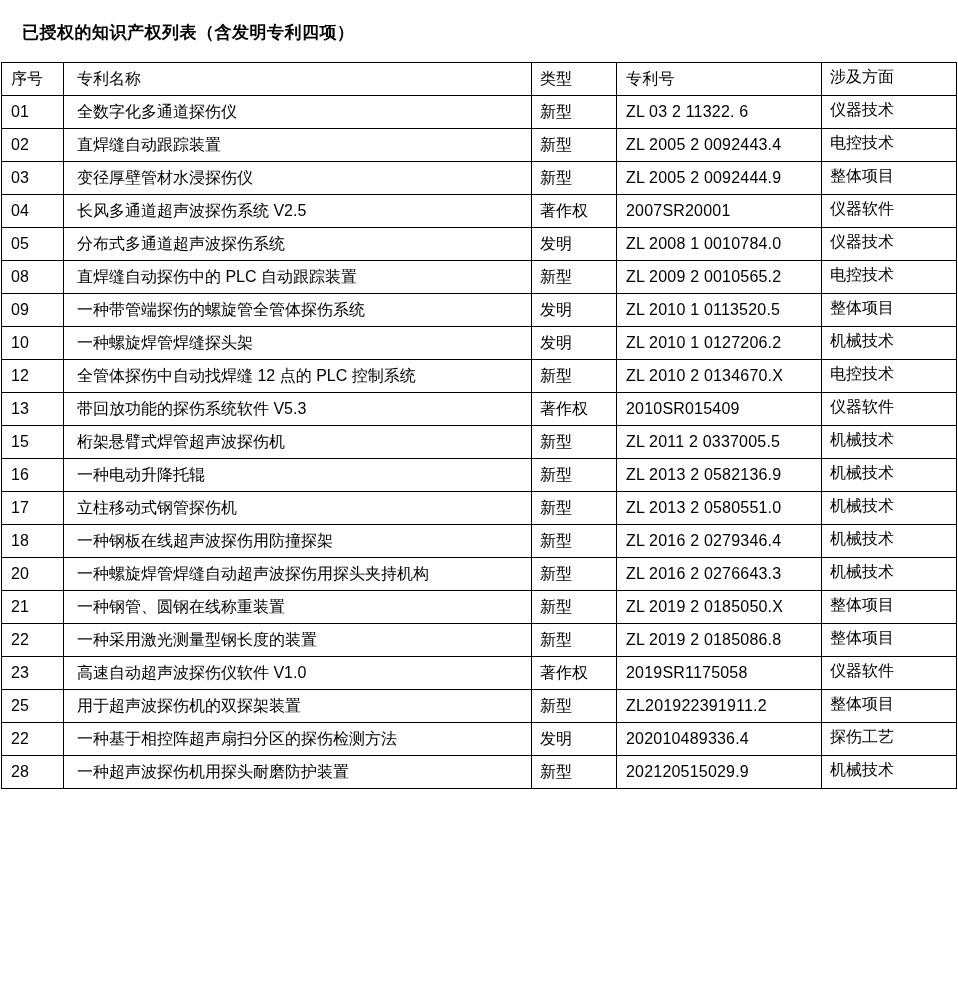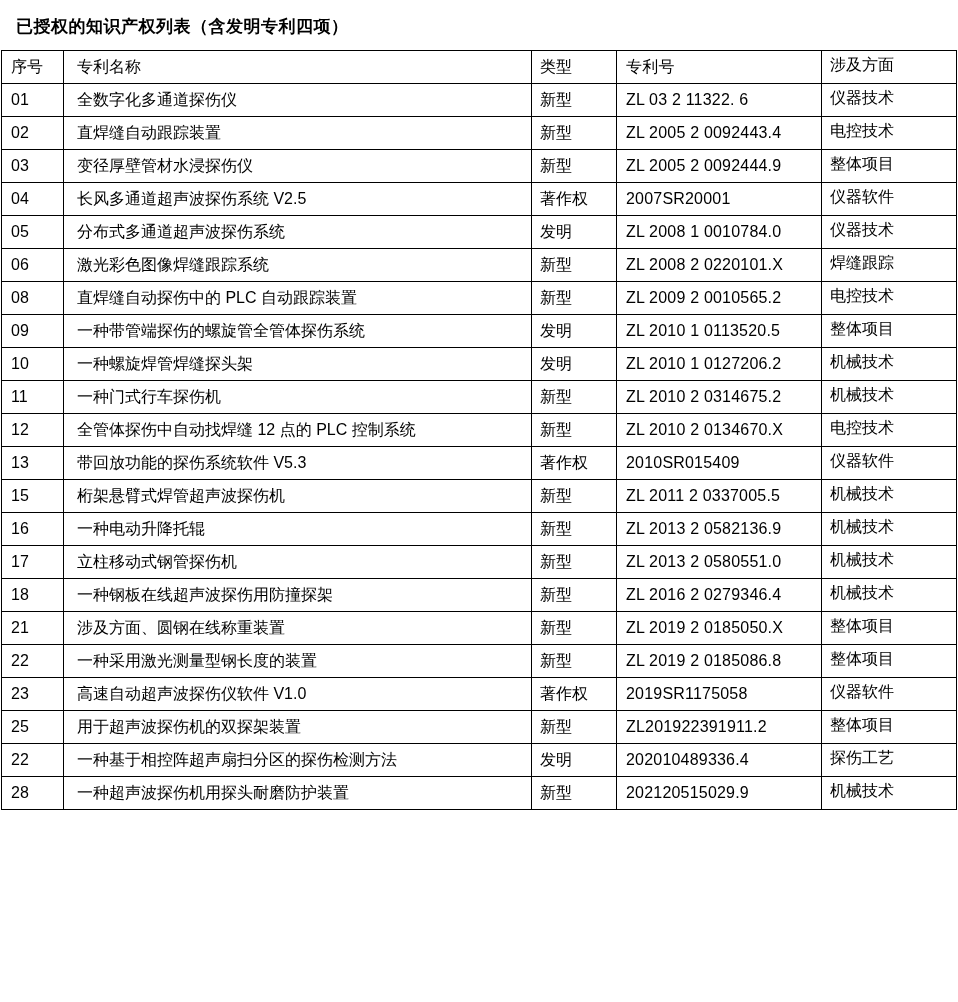--- a/index.html
+++ b/index.html
@@ -12,21 +12,21 @@
   }
   .doc {
     width: 958px;
     min-height: 1002px;
     background: #ffffff;
   }
   .doc-title {
     font-size: 17px;
     font-weight: bold;
     line-height: 1;
-    margin: 6px;
+    margin: 12px;
     padding: 12px 0 9px 10px;
     letter-spacing: 0.5px;
   }
   table.ip-table {
     border-collapse: collapse;
     table-layout: fixed;
     width: 956px;
     margin-left: 1px;
   }
   table.ip-table th,
@@ -108,52 +108,38 @@
           <td>仪器软件</td>
         </tr>
         <tr>
           <td>05</td>
           <td>分布式多通道超声波探伤系统</td>
           <td>发明</td>
           <td>ZL 2008 1 0010784.0</td>
           <td>仪器技术</td>
         </tr>
         <tr>
-          <td>06</td>
-          <td>激光彩色图像焊缝跟踪系统</td>
-          <td>新型</td>
-          <td>ZL 2008 2 0220101.X</td>
-          <td>焊缝跟踪</td>
-        </tr>
-        <tr>
           <td>08</td>
           <td>直焊缝自动探伤中的 PLC 自动跟踪装置</td>
           <td>新型</td>
           <td>ZL 2009 2 0010565.2</td>
           <td>电控技术</td>
         </tr>
         <tr>
           <td>09</td>
           <td>一种带管端探伤的螺旋管全管体探伤系统</td>
           <td>发明</td>
           <td>ZL 2010 1 0113520.5</td>
           <td>整体项目</td>
         </tr>
         <tr>
           <td>10</td>
           <td>一种螺旋焊管焊缝探头架</td>
           <td>发明</td>
           <td>ZL 2010 1 0127206.2</td>
-          <td>机械技术</td>
-        </tr>
-        <tr>
-          <td>11</td>
-          <td>一种门式行车探伤机</td>
-          <td>新型</td>
-          <td>ZL 2010 2 0314675.2</td>
           <td>机械技术</td>
         </tr>
         <tr>
           <td>12</td>
           <td>全管体探伤中自动找焊缝 12 点的 PLC 控制系统</td>
           <td>新型</td>
           <td>ZL 2010 2 0134670.X</td>
           <td>电控技术</td>
         </tr>
         <tr>
@@ -185,22 +171,29 @@
           <td>机械技术</td>
         </tr>
         <tr>
           <td>18</td>
           <td>一种钢板在线超声波探伤用防撞探架</td>
           <td>新型</td>
           <td>ZL 2016 2 0279346.4</td>
           <td>机械技术</td>
         </tr>
         <tr>
+          <td>20</td>
+          <td>一种螺旋焊管焊缝自动超声波探伤用探头夹持机构</td>
+          <td>新型</td>
+          <td>ZL 2016 2 0276643.3</td>
+          <td>机械技术</td>
+        </tr>
+        <tr>
           <td>21</td>
-          <td>涉及方面、圆钢在线称重装置</td>
+          <td>一种钢管、圆钢在线称重装置</td>
           <td>新型</td>
           <td>ZL 2019 2 0185050.X</td>
           <td>整体项目</td>
         </tr>
         <tr>
           <td>22</td>
           <td>一种采用激光测量型钢长度的装置</td>
           <td>新型</td>
           <td>ZL 2019 2 0185086.8</td>
           <td>整体项目</td>

